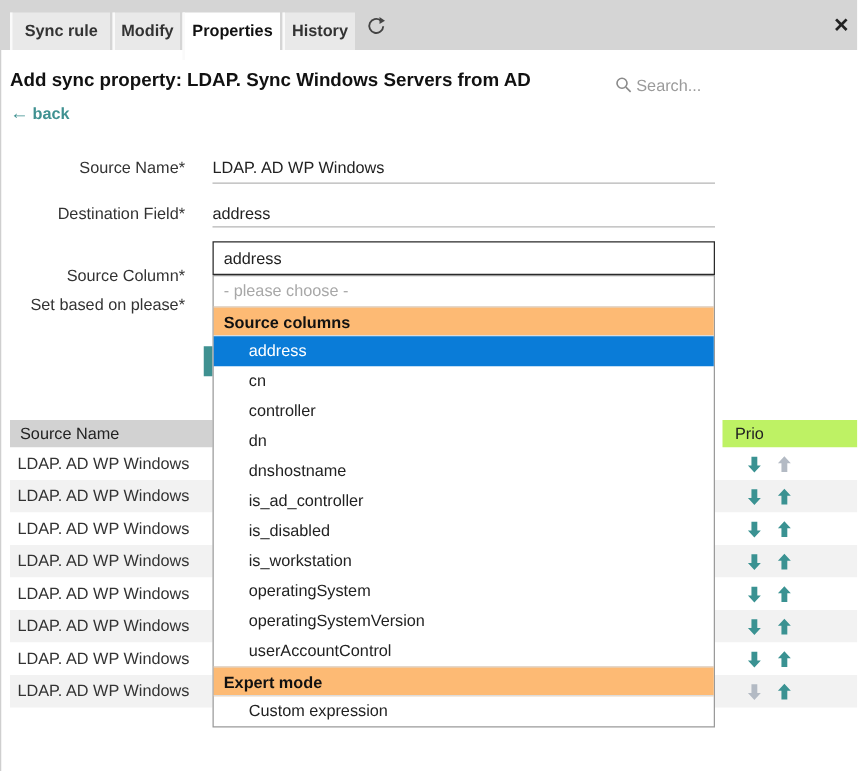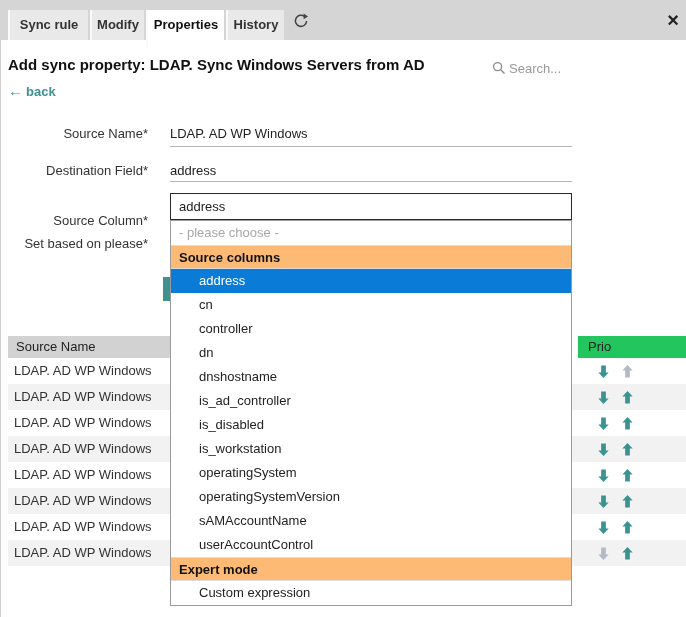--- a/index.html
+++ b/index.html
@@ -47,21 +47,21 @@
               border:1px solid #9a9a9a; z-index:10; }
   .dd-row { height:24px; line-height:24px; font-size:13px; color:#222; padding-left:28px; cursor:pointer; white-space:nowrap; overflow:hidden; }
   .dd-placeholder { padding-left:8px; color:#a8a8a8; }
   .dd-group { padding-left:8px; font-weight:bold; color:#111; background:#fdba74;
               border-top:1px solid #dcdcdc; border-bottom:1px solid #dcdcdc; cursor:default; }
   .dd-row.selected { background:#0a7cd8; color:#fff; }
 
   
   .thead-left { position:absolute; left:8px; top:336px; width:564px; height:22px; background:#d2d2d2;
                 font-size:13px; color:#222; line-height:22px; padding-left:8px; }
-  .thead-right { position:absolute; left:578px; top:336px; width:108px; height:22px; background:#22c55e;
+  .thead-right { position:absolute; left:578px; top:336px; width:108px; height:22px; background:#bef264;
                  font-size:13px; color:#222; line-height:22px; padding-left:10px; }
   .tbody { position:absolute; left:8px; top:358px; width:678px; }
   .trow { position:relative; height:26px; line-height:26px; background:#fff; cursor:pointer; }
   .trow:nth-child(even) { background:#f2f2f2; }
   .cell-name { position:absolute; left:6px; font-size:13px; color:#333; white-space:nowrap; }
   .prio-cell { position:absolute; left:578px; top:0; width:100px; height:26px; }
   .arr { position:absolute; top:6px; width:15px; height:15px; cursor:pointer; }
   .arr-down { left:10px; }
   .arr-up { left:34px; }
   .arr path { fill:#3a9292; }
@@ -215,19 +215,18 @@
     <div class="dd-row selected">address</div>
     <div class="dd-row">cn</div>
     <div class="dd-row">controller</div>
     <div class="dd-row">dn</div>
     <div class="dd-row">dnshostname</div>
     <div class="dd-row">is_ad_controller</div>
     <div class="dd-row">is_disabled</div>
     <div class="dd-row">is_workstation</div>
     <div class="dd-row">operatingSystem</div>
     <div class="dd-row">operatingSystemVersion</div>
-    <div class="dd-row">sAMAccountName</div>
     <div class="dd-row">userAccountControl</div>
     <div class="dd-row dd-group">Expert mode</div>
     <div class="dd-row">Custom expression</div>
   </div>
 
 </div>
 
 </body></html>

